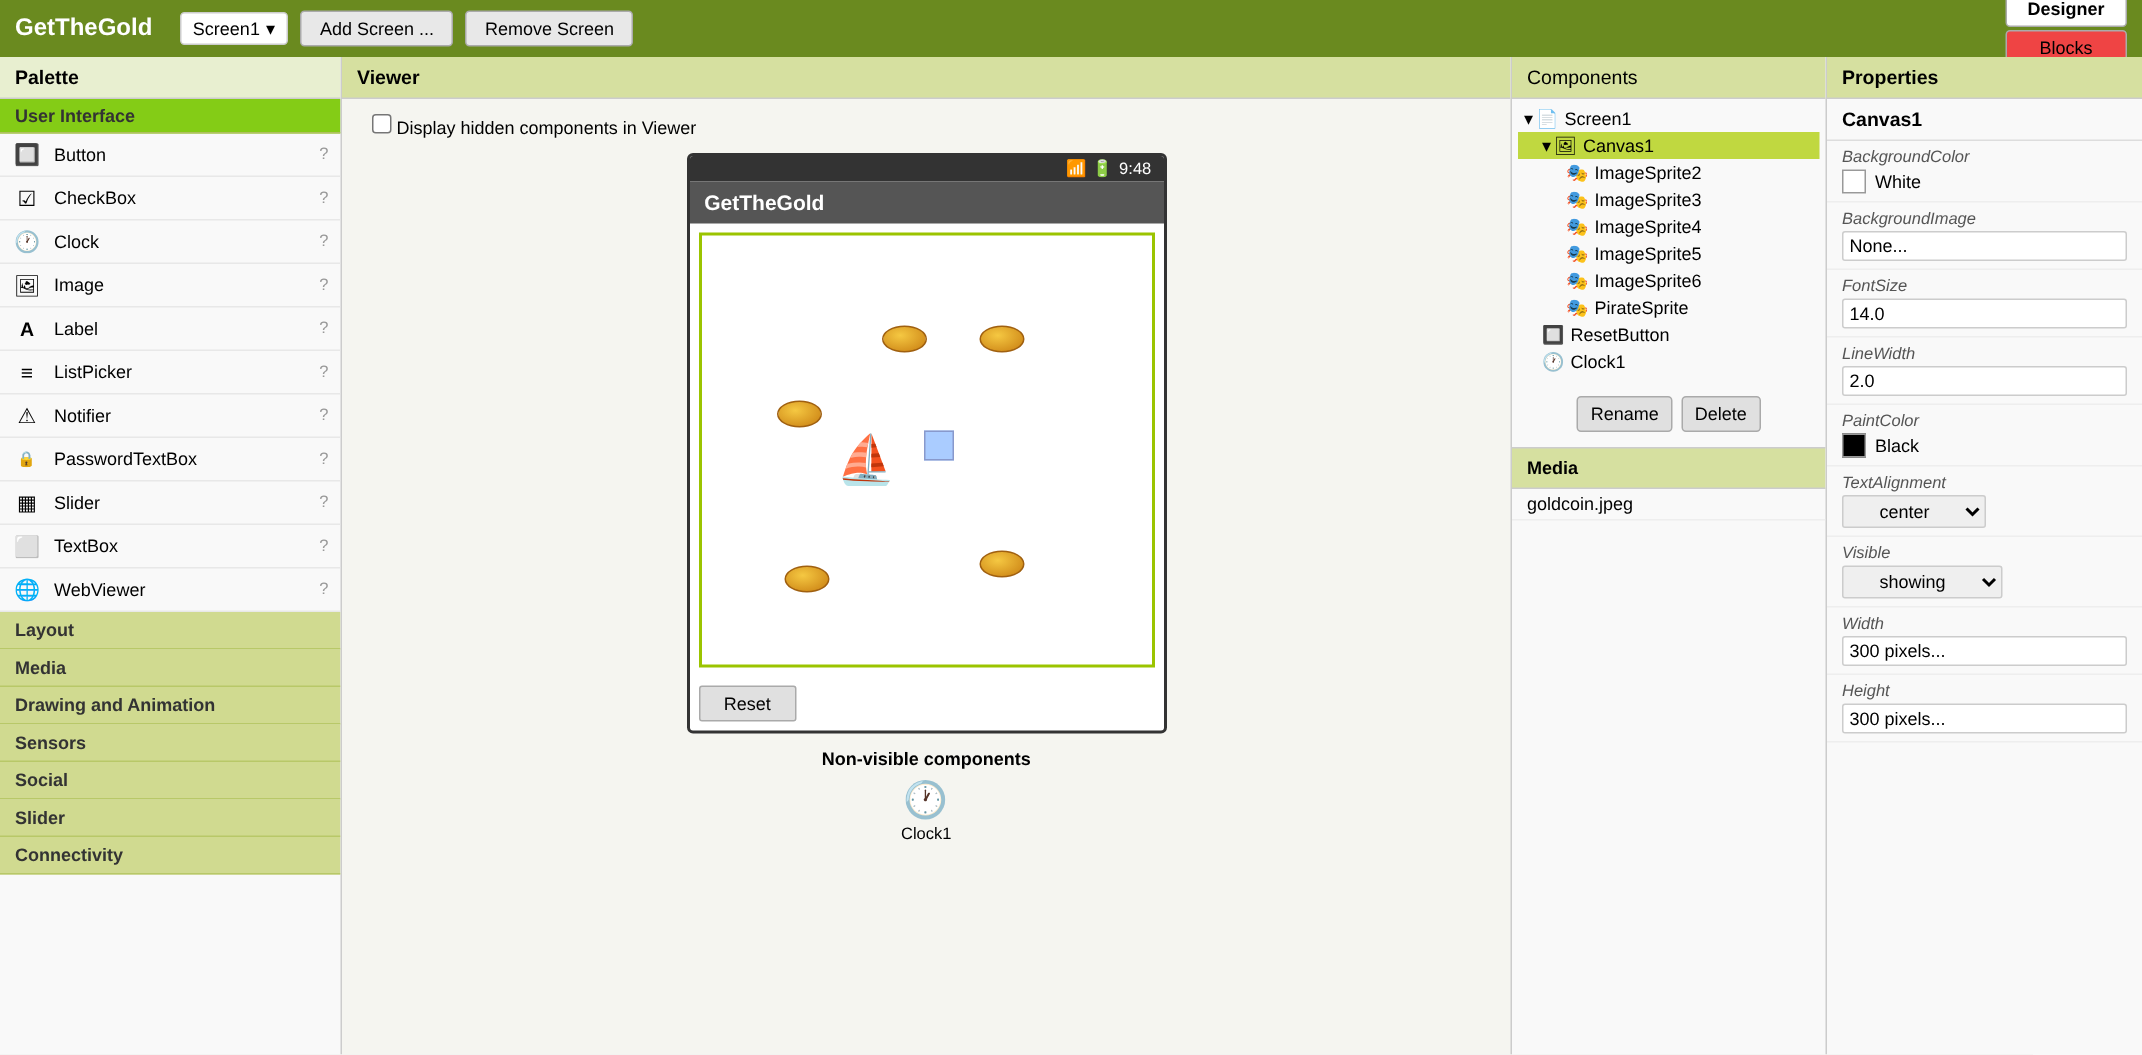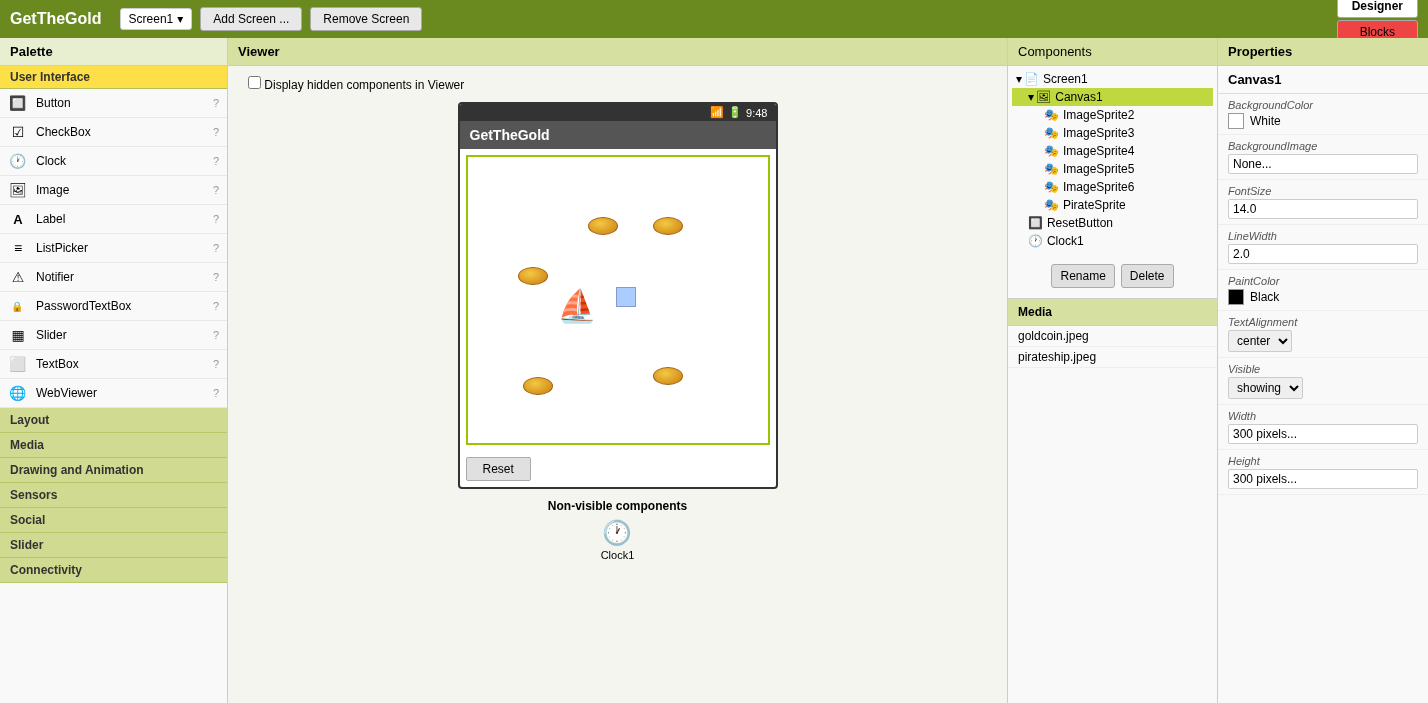--- a/index.html
+++ b/index.html
@@ -70,21 +70,21 @@
       flex-shrink: 0;
     }
     .palette-title {
       background: #e8efd0;
       padding: 6px 10px;
       font-weight: bold;
       font-size: 13px;
       border-bottom: 1px solid #ccc;
     }
     .subsection-header {
-      background: #fde047;
+      background: #84cc16;
       padding: 4px 10px;
       font-weight: bold;
       font-size: 12px;
       border-bottom: 1px solid #b0c060;
       color: #333;
     }
     .palette-item {
       display: flex;
       align-items: center;
       padding: 4px 8px;
@@ -318,21 +318,21 @@
       align-items: center;
       gap: 6px;
     }
     .color-swatch {
       width: 16px;
       height: 16px;
       border: 1px solid #999;
       display: inline-block;
     }
     .prop-select {
-      padding: 2px 4px;
+      padding: 2px 20px;
       border: 1px solid #ccc;
       border-radius: 2px;
       font-size: 12px;
     }
 
     
     .coin-shape {
       position: absolute;
       background: radial-gradient(ellipse at 40% 35%, #f5c842, #c87d10);
       border-radius: 50%;
@@ -522,21 +522,20 @@
       </div>
     </div>
 
     <div class="comp-buttons">
       <button class="comp-btn">Rename</button>
       <button class="comp-btn">Delete</button>
     </div>
 
     <div class="media-section">Media</div>
     <div class="media-item">goldcoin.jpeg</div>
-    <div class="media-item">pirateship.jpeg</div>
   </div>
 
   <div id="properties">
     <div class="props-title">Properties</div>
     <div class="props-subtitle">Canvas1</div>
 
     <div class="prop-row">
       <div class="prop-label">BackgroundColor</div>
       <div class="prop-color-row">
         <span class="color-swatch" style="background:white;"></span>

